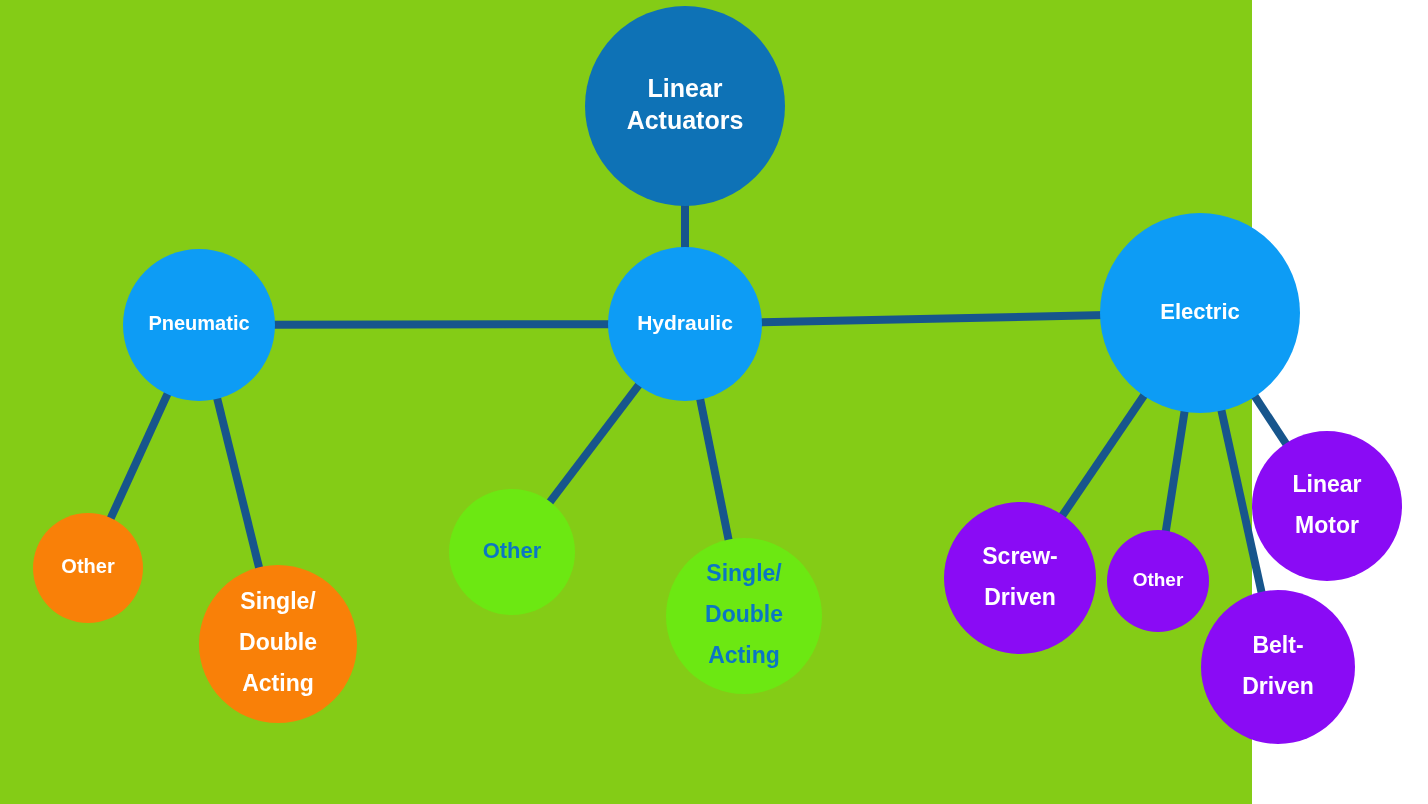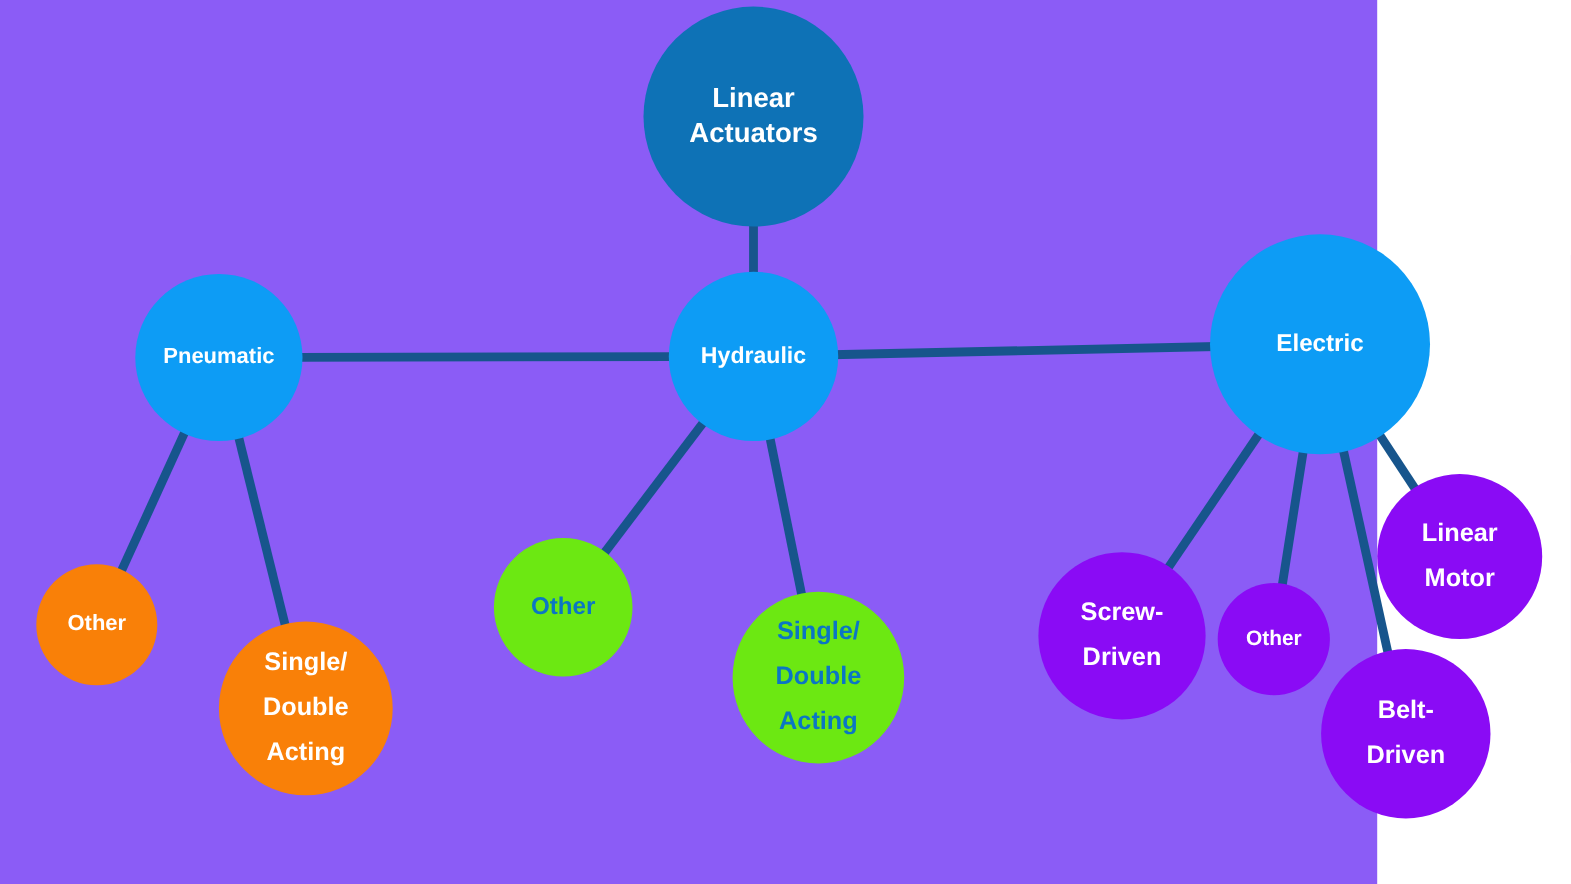--- a/index.html
+++ b/index.html
@@ -11,21 +11,21 @@
   body {
     width: 1428px;
     height: 804px;
     overflow: hidden;
     font-family: "Liberation Sans", sans-serif;
   }
   #diagram-root {
     position: relative;
     width: 1252px;
     height: 804px;
-    background: #8b5cf6;
+    background: #84cc16;
   }
   svg#mindmap {
     display: block;
     width: 1428px;
     height: 804px;
   }
   .edge-line {
     stroke-linecap: butt;
   }
   .node-circle {

